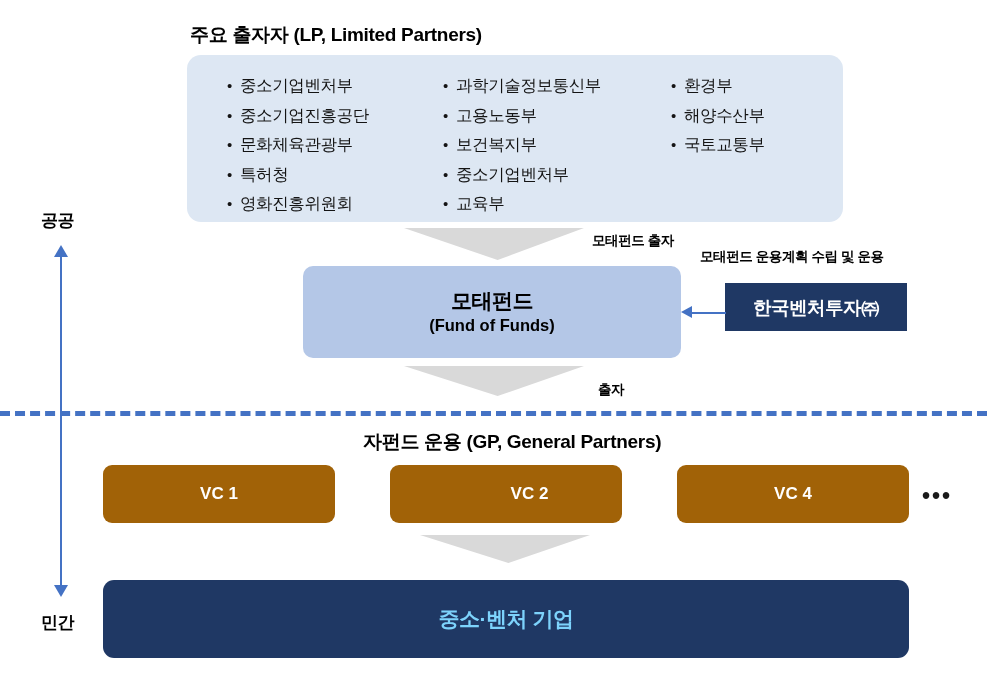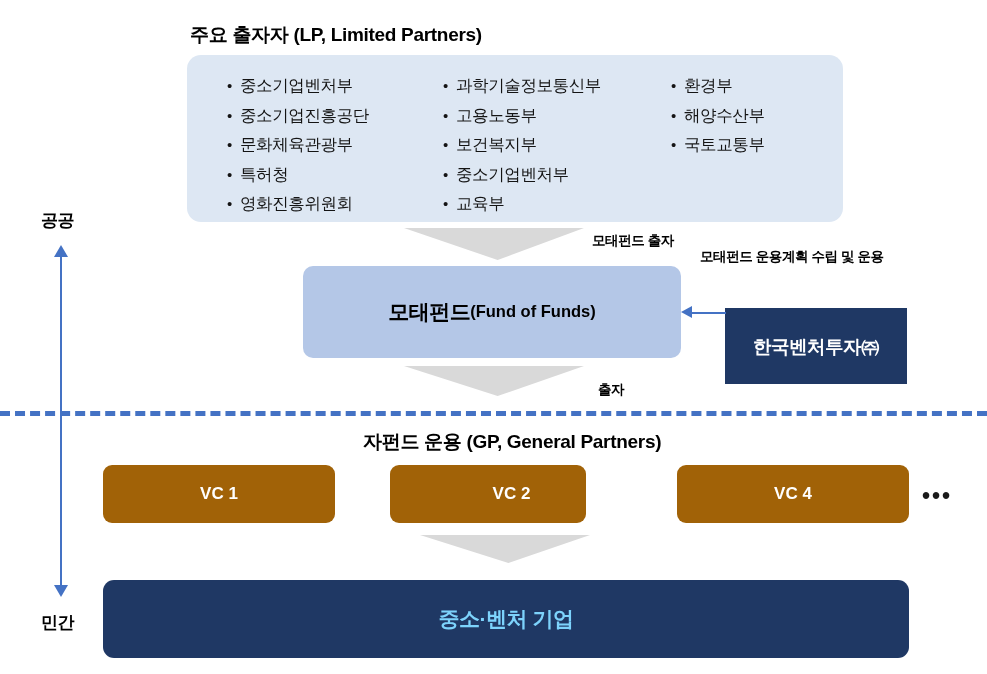--- a/index.html
+++ b/index.html
@@ -56,21 +56,21 @@
   .chev {
     background: #d9d9d9;
     clip-path: polygon(0% 0%, 100% 0%, 52% 100%);
   }
 
   
   .fof-box {
     background: #b4c7e7;
     border-radius: 10px;
     display: flex;
-    flex-direction: row;
+    flex-direction: column;
     align-items: center;
     justify-content: center;
     line-height: 1.28;
   }
   .fof-kr { font-size: 21px; font-weight: bold; letter-spacing: -0.5px; }
   .fof-en { font-size: 16.5px; font-weight: bold; }
 
   
   .op-box {
     background: #1f3864;
@@ -195,21 +195,21 @@
   <div class="abs chev" style="left:404px; top:228px; width:180px; height:32px;"></div>
   <div class="abs caption" style="left:592px; top:232px;">모태펀드 출자</div>
 
   <div class="abs fof-box" style="left:303px; top:266px; width:378px; height:92px;">
     <div class="fof-kr">모태펀드</div>
     <div class="fof-en">(Fund of Funds)</div>
   </div>
 
   <div class="abs caption" style="left:700px; top:248px;">모태펀드 운용계획 수립 및 운용</div>
 
-  <div class="abs op-box" style="left:725px; top:283px; width:182px; height:76px;margin-top:25px;">
+  <div class="abs op-box" style="left:725px; top:283px; width:182px; height:48px;">
     <span>한국벤처투자㈜</span>
   </div>
 
   <div class="abs h-conn" style="left:690px; top:312px; width:36px;"></div>
   <div class="abs h-arrowhead" style="left:681px; top:306px;"></div>
 
   <div class="abs chev" style="left:404px; top:366px; width:180px; height:30px;"></div>
   <div class="abs caption" style="left:598px; top:381px;">출자</div>
 
   <div class="abs divider" style="left:0px; top:411px; width:987px;"></div>
@@ -221,21 +221,21 @@
   <div class="abs v-line" style="left:60px; top:411px; height:175px;"></div>
   <div class="abs v-arrow-down" style="left:54px; top:585px;"></div>
   <div class="abs axis-label" style="left:41px; top:611px;">민간</div>
 
   <div class="abs section-title" style="left:363px; top:429px;">자펀드 운용 (GP, General Partners)</div>
 
   <div class="abs vc-box" style="left:103px; top:465px; width:232px; height:58px;">
     <span>VC 1</span>
   </div>
 
-  <div class="abs vc-box" style="left:390px; top:465px; width:196px; height:58px;padding-left:47px;">
+  <div class="abs vc-box" style="left:390px; top:465px; width:232px; height:58px;padding-left:47px;">
     <span>VC 2</span>
   </div>
 
   <div class="abs vc-box" style="left:677px; top:465px; width:232px; height:58px;">
     <span>VC 4</span>
   </div>
 
   <div class="abs ellipsis" style="left:922px; top:485px;">•••</div>
 
   <div class="abs chev" style="left:420px; top:535px; width:170px; height:28px;"></div>

